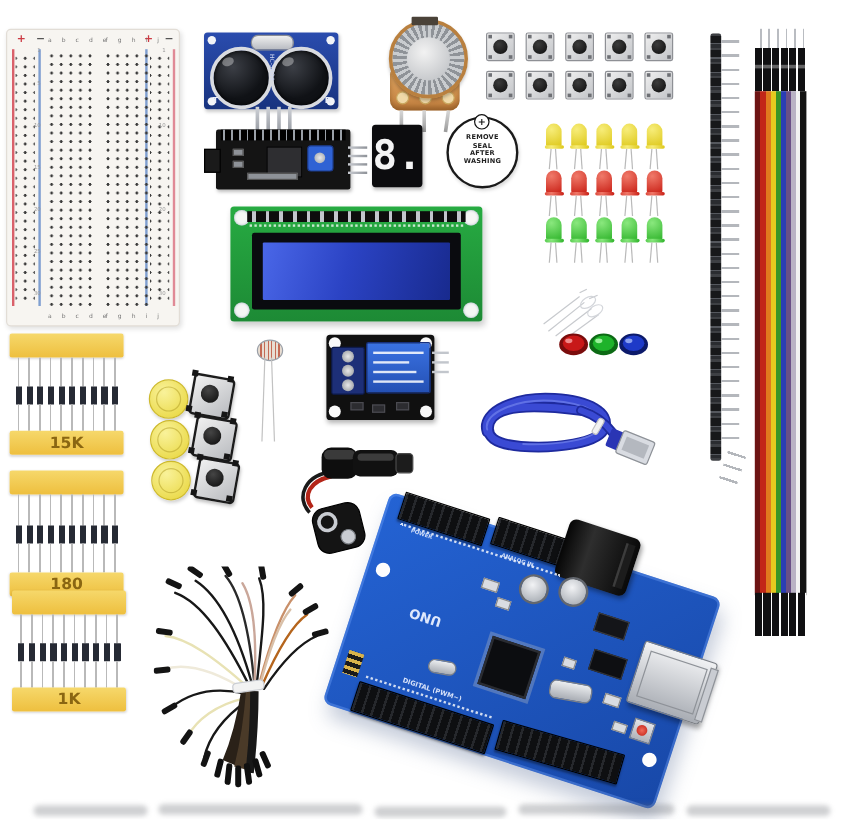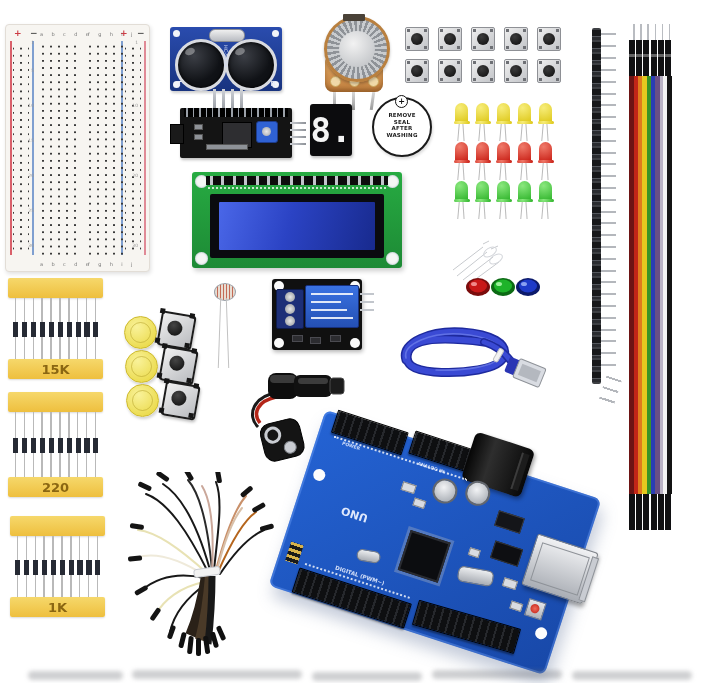--- a/index.html
+++ b/index.html
@@ -129,21 +129,21 @@
        background:linear-gradient(105deg,#4a67e8 0%,#2b43c4 45%,#182a8e 100%);border-radius:1px;}
 
   
   .pack{width:95px;}
   .tape{height:20px;background:linear-gradient(#f6d86b,#eebf3e);border-radius:2px;box-shadow:0 1px 2px rgba(0,0,0,.15);
         display:flex;align-items:center;justify-content:center;font-weight:bold;font-size:13px;color:#8a6612;}
   .leads{height:24px;margin:0 3px;
         background:repeating-linear-gradient(90deg,transparent 0 3.8px,#b9b9b9 3.8px 5.2px,transparent 5.2px 8.9px);}
   .bodies{height:15px;margin:0 3px;border-radius:2px;
         background:repeating-linear-gradient(90deg,transparent 0 2.2px,#262a34 2.2px 7.4px,transparent 7.4px 8.9px);}
-  #pack-10k{left:8px;top:278px;} #pack-220{left:8px;top:392px;} #pack-1k{left:10px;top:516px;}
+  #pack-10k{left:8px;top:278px;} #pack-220{left:8px;top:392px;} #pack-1k{left:10px;top:492px;}
 
   
   .cap{width:31px;height:31px;border-radius:50%;background:radial-gradient(circle at 38% 32%,#f9f29a,#e7d437);
        border:1px solid #cdb92c;box-shadow:1px 2px 3px rgba(0,0,0,.18);}
   .cap::after{content:"";position:absolute;left:5px;top:5px;width:19px;height:19px;border-radius:50%;
        border:1px solid rgba(180,160,40,.55);}
   .btnbig{width:31px;height:31px;background:linear-gradient(135deg,#f0f0f0,#b9bbbf);border:2px solid #1c1c1c;
        border-radius:4px;transform:rotate(10deg);box-shadow:1px 2px 3px rgba(0,0,0,.25);}
   .btnbig::before{content:"";position:absolute;left:6px;top:6px;width:15px;height:15px;border-radius:50%;
        background:radial-gradient(circle at 38% 32%,#454545,#0a0a0a);}
@@ -427,21 +427,21 @@
     <div class="tape">
         <span>15K</span>
       </div>
   </div>
   <div class="abs pack" id="pack-220">
     <div class="tape"></div>
     <div class="leads" style="height:26px;"></div>
     <div class="bodies"></div>
     <div class="leads" style="height:24px;"></div>
     <div class="tape">
-        <span>220</span>
+        <span>180</span>
       </div>
   </div>
   <div class="abs pack" id="pack-1k">
     <div class="tape"></div>
     <div class="leads"></div>
     <div class="bodies"></div>
     <div class="leads" style="height:22px;"></div>
     <div class="tape">
         <span>1K</span>
       </div>

